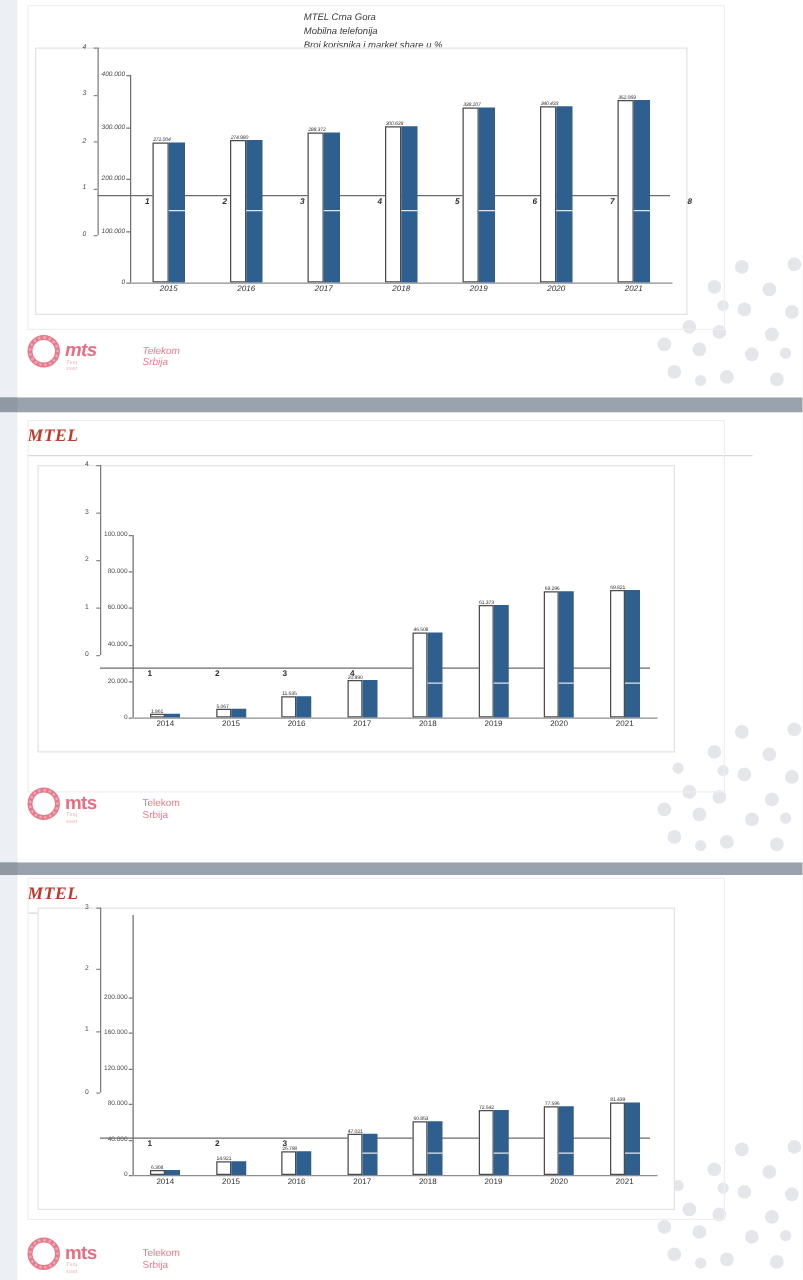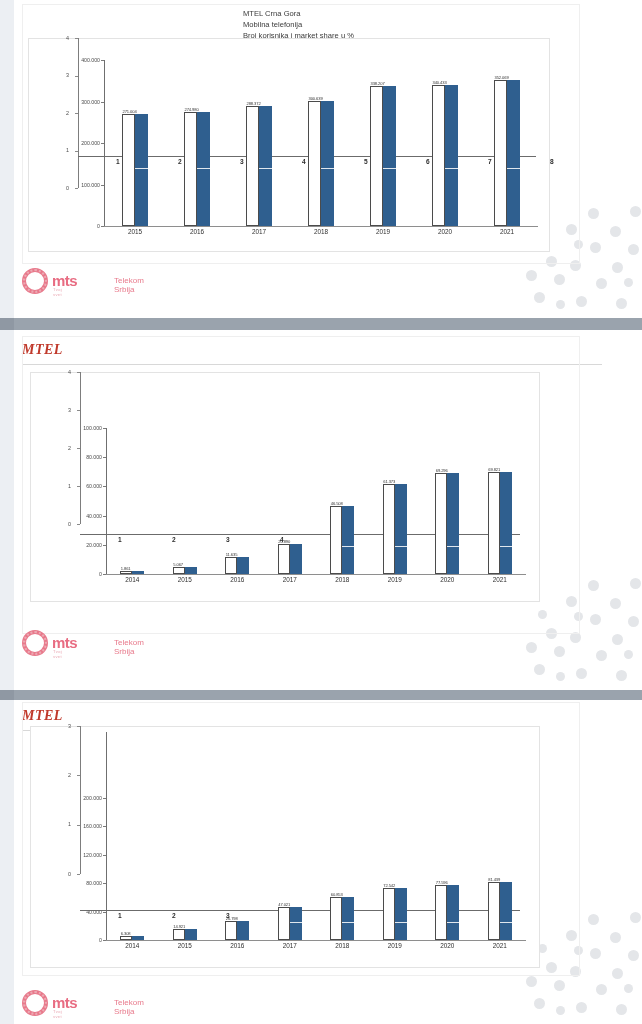--- a/index.html
+++ b/index.html
@@ -7,21 +7,21 @@
     width:642px;height:1024px;
     background:#ffffff;
     font-family:"Liberation Sans",sans-serif;
     overflow:hidden;
     position:relative;
   }
   .page{width:642px;height:1024px;position:relative;background:#f2f2f2;}
 
   
   .slide{position:absolute;left:0;width:642px;background:#ffffff;overflow:hidden;}
-  .slide.s1{top:0;height:318px;}
+  .slide.s1{top:0;height:318px;font-style:italic;}
   .slide.s2{top:330px;height:360px;}
   .slide.s3{top:700px;height:324px;}
 
   .gap{position:absolute;left:0;width:642px;background:#9aa3ad;}
   .gap.g1{top:318px;height:12px;}
   .gap.g2{top:690px;height:10px;}
 
   .side-strip{position:absolute;left:0;top:0;width:14px;height:100%;background:#eceff3;}
   .side-strip.dark{background:#8f98a3;}
 

